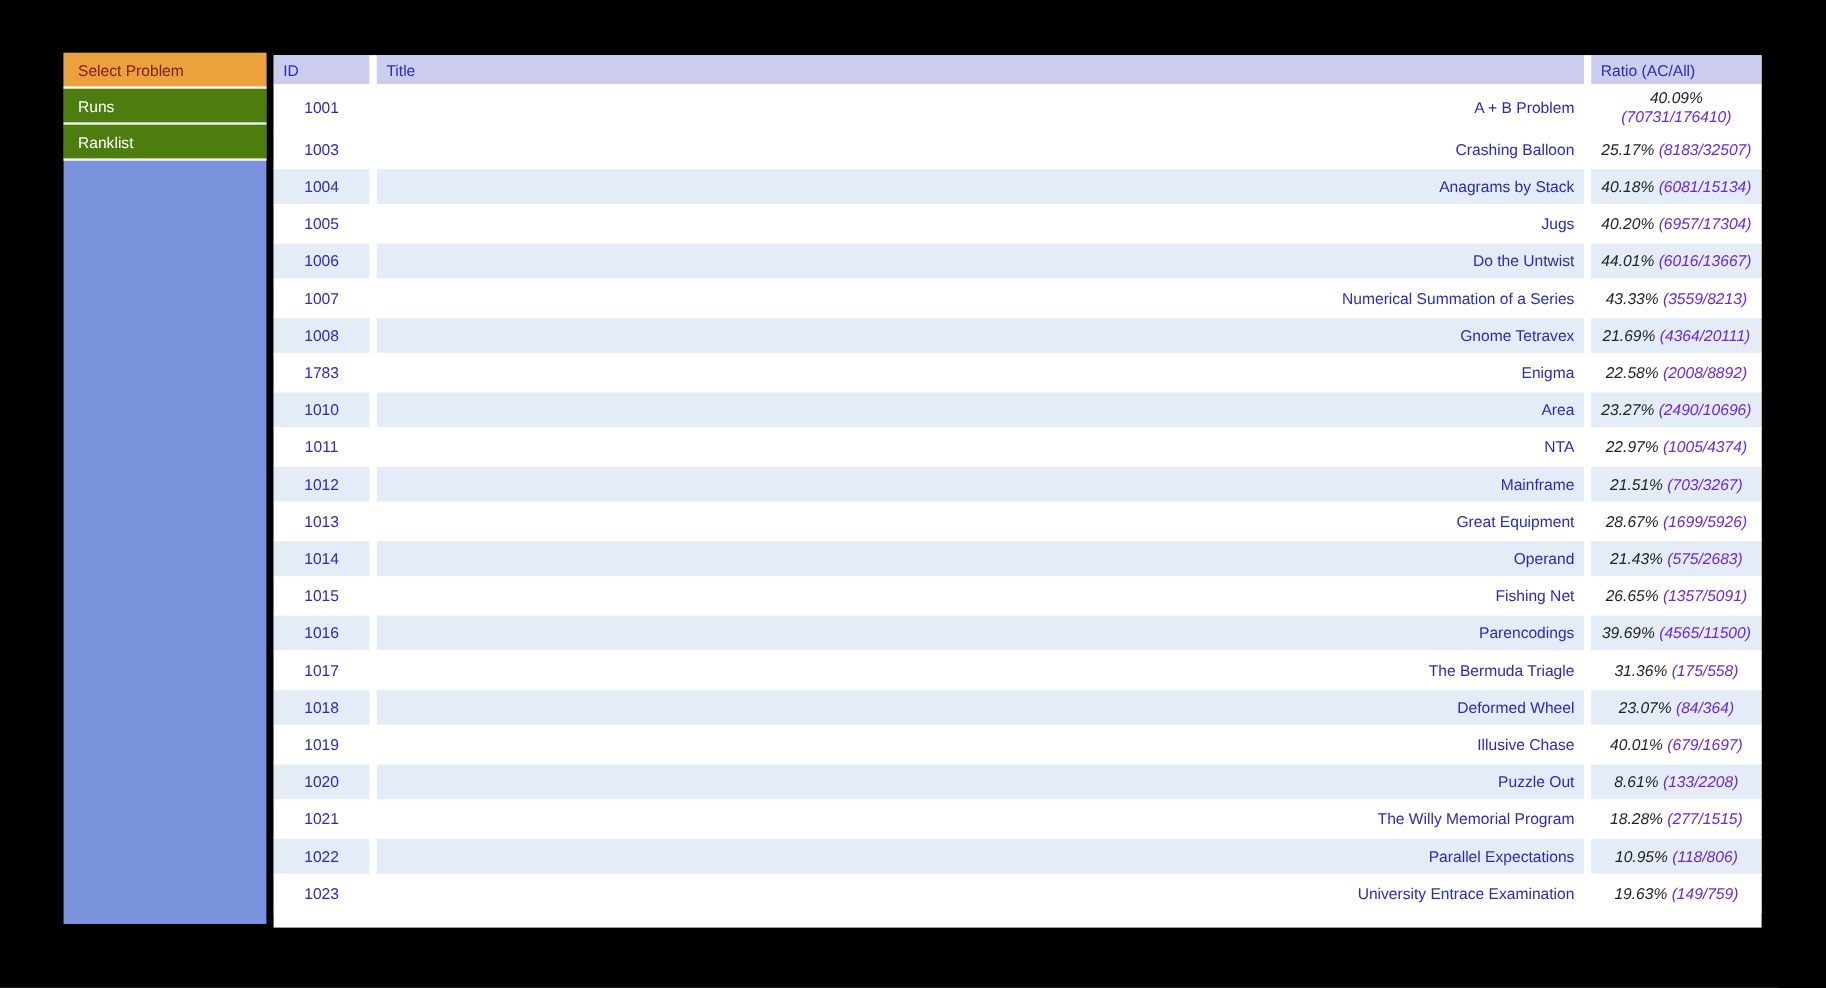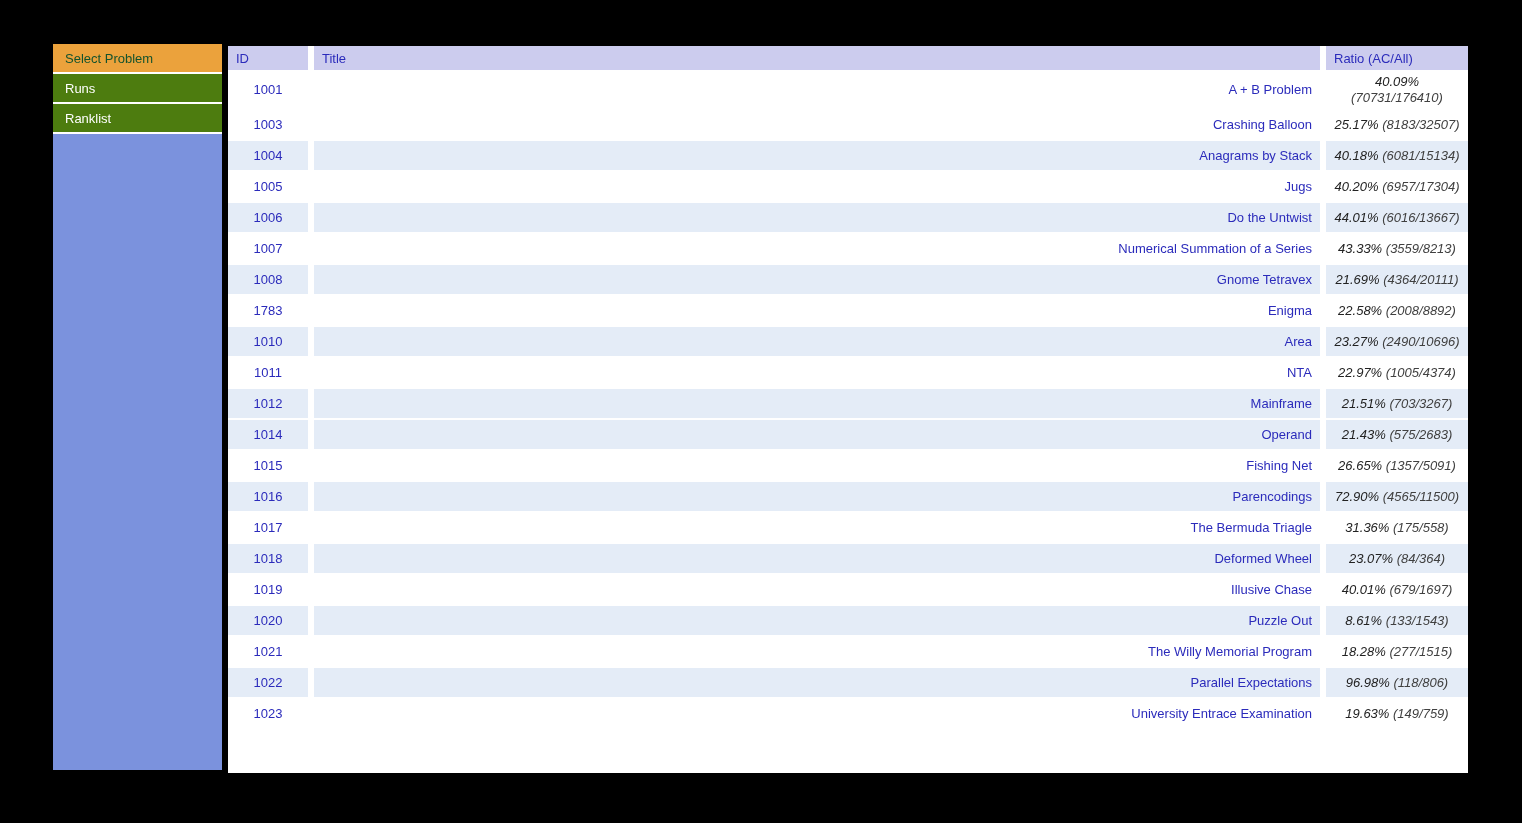--- a/index.html
+++ b/index.html
@@ -38,21 +38,21 @@
     color: #ffffff;
     box-sizing: border-box;
     border-bottom: 2px solid #ffffff;
     white-space: nowrap;
     overflow: hidden;
     text-shadow: 0 0 0 rgba(0,0,0,0);
   }
 
   .nav-item.selected {
     background: #eba23c;
-    color: #14532d;
+    color: #7f1d1d;
   }
 
   .nav-item.plain {
     background: #4d7c0f;
     color: #ffffff;
   }
 
   
   #table-wrap {
     position: absolute;
@@ -123,21 +123,21 @@
   }
 
   td.cell-ratio {
     text-align: center;
     color: #222222;
     white-space: nowrap;
     font-style: italic;
   }
 
   td.cell-ratio .frac {
-    color: #404040;
+    color: #6d28d9;
   }
 
   td.cell-ratio.two-line {
     line-height: 16px;
     padding-top: 2px;
     padding-bottom: 2px;
   }
 
   td.cell-ratio.two-line .pct,
   td.cell-ratio.two-line .frac {
@@ -247,40 +247,47 @@
             <td class="gapcell"></td>
             <td class="cell-ratio"><span class="pct">22.97%</span> <span class="frac">(1005/4374)</span></td>
           </tr>
           <tr class="row-even">
             <td class="cell-id">1012</td>
             <td class="gapcell"></td>
             <td class="cell-title">Mainframe</td>
             <td class="gapcell"></td>
             <td class="cell-ratio"><span class="pct">21.51%</span> <span class="frac">(703/3267)</span></td>
           </tr>
+          <tr class="row-odd">
+            <td class="cell-id">1013</td>
+            <td class="gapcell"></td>
+            <td class="cell-title">Great Equipment</td>
+            <td class="gapcell"></td>
+            <td class="cell-ratio"><span class="pct">28.67%</span> <span class="frac">(1699/5926)</span></td>
+          </tr>
           <tr class="row-even">
             <td class="cell-id">1014</td>
             <td class="gapcell"></td>
             <td class="cell-title">Operand</td>
             <td class="gapcell"></td>
             <td class="cell-ratio"><span class="pct">21.43%</span> <span class="frac">(575/2683)</span></td>
           </tr>
           <tr class="row-odd">
             <td class="cell-id">1015</td>
             <td class="gapcell"></td>
             <td class="cell-title">Fishing Net</td>
             <td class="gapcell"></td>
             <td class="cell-ratio"><span class="pct">26.65%</span> <span class="frac">(1357/5091)</span></td>
           </tr>
           <tr class="row-even">
             <td class="cell-id">1016</td>
             <td class="gapcell"></td>
             <td class="cell-title">Parencodings</td>
             <td class="gapcell"></td>
-            <td class="cell-ratio"><span class="pct">72.90%</span> <span class="frac">(4565/11500)</span></td>
+            <td class="cell-ratio"><span class="pct">39.69%</span> <span class="frac">(4565/11500)</span></td>
           </tr>
           <tr class="row-odd">
             <td class="cell-id">1017</td>
             <td class="gapcell"></td>
             <td class="cell-title">The Bermuda Triagle</td>
             <td class="gapcell"></td>
             <td class="cell-ratio"><span class="pct">31.36%</span> <span class="frac">(175/558)</span></td>
           </tr>
           <tr class="row-even">
             <td class="cell-id">1018</td>
@@ -294,35 +301,35 @@
             <td class="gapcell"></td>
             <td class="cell-title">Illusive Chase</td>
             <td class="gapcell"></td>
             <td class="cell-ratio"><span class="pct">40.01%</span> <span class="frac">(679/1697)</span></td>
           </tr>
           <tr class="row-even">
             <td class="cell-id">1020</td>
             <td class="gapcell"></td>
             <td class="cell-title">Puzzle Out</td>
             <td class="gapcell"></td>
-            <td class="cell-ratio"><span class="pct">8.61%</span> <span class="frac">(133/1543)</span></td>
+            <td class="cell-ratio"><span class="pct">8.61%</span> <span class="frac">(133/2208)</span></td>
           </tr>
           <tr class="row-odd">
             <td class="cell-id">1021</td>
             <td class="gapcell"></td>
             <td class="cell-title">The Willy Memorial Program</td>
             <td class="gapcell"></td>
             <td class="cell-ratio"><span class="pct">18.28%</span> <span class="frac">(277/1515)</span></td>
           </tr>
           <tr class="row-even">
             <td class="cell-id">1022</td>
             <td class="gapcell"></td>
             <td class="cell-title">Parallel Expectations</td>
             <td class="gapcell"></td>
-            <td class="cell-ratio"><span class="pct">96.98%</span> <span class="frac">(118/806)</span></td>
+            <td class="cell-ratio"><span class="pct">10.95%</span> <span class="frac">(118/806)</span></td>
           </tr>
           <tr class="row-odd">
             <td class="cell-id">1023</td>
             <td class="gapcell"></td>
             <td class="cell-title">University Entrace Examination</td>
             <td class="gapcell"></td>
             <td class="cell-ratio"><span class="pct">19.63%</span> <span class="frac">(149/759)</span></td>
           </tr>
         </tbody>
     </table>

